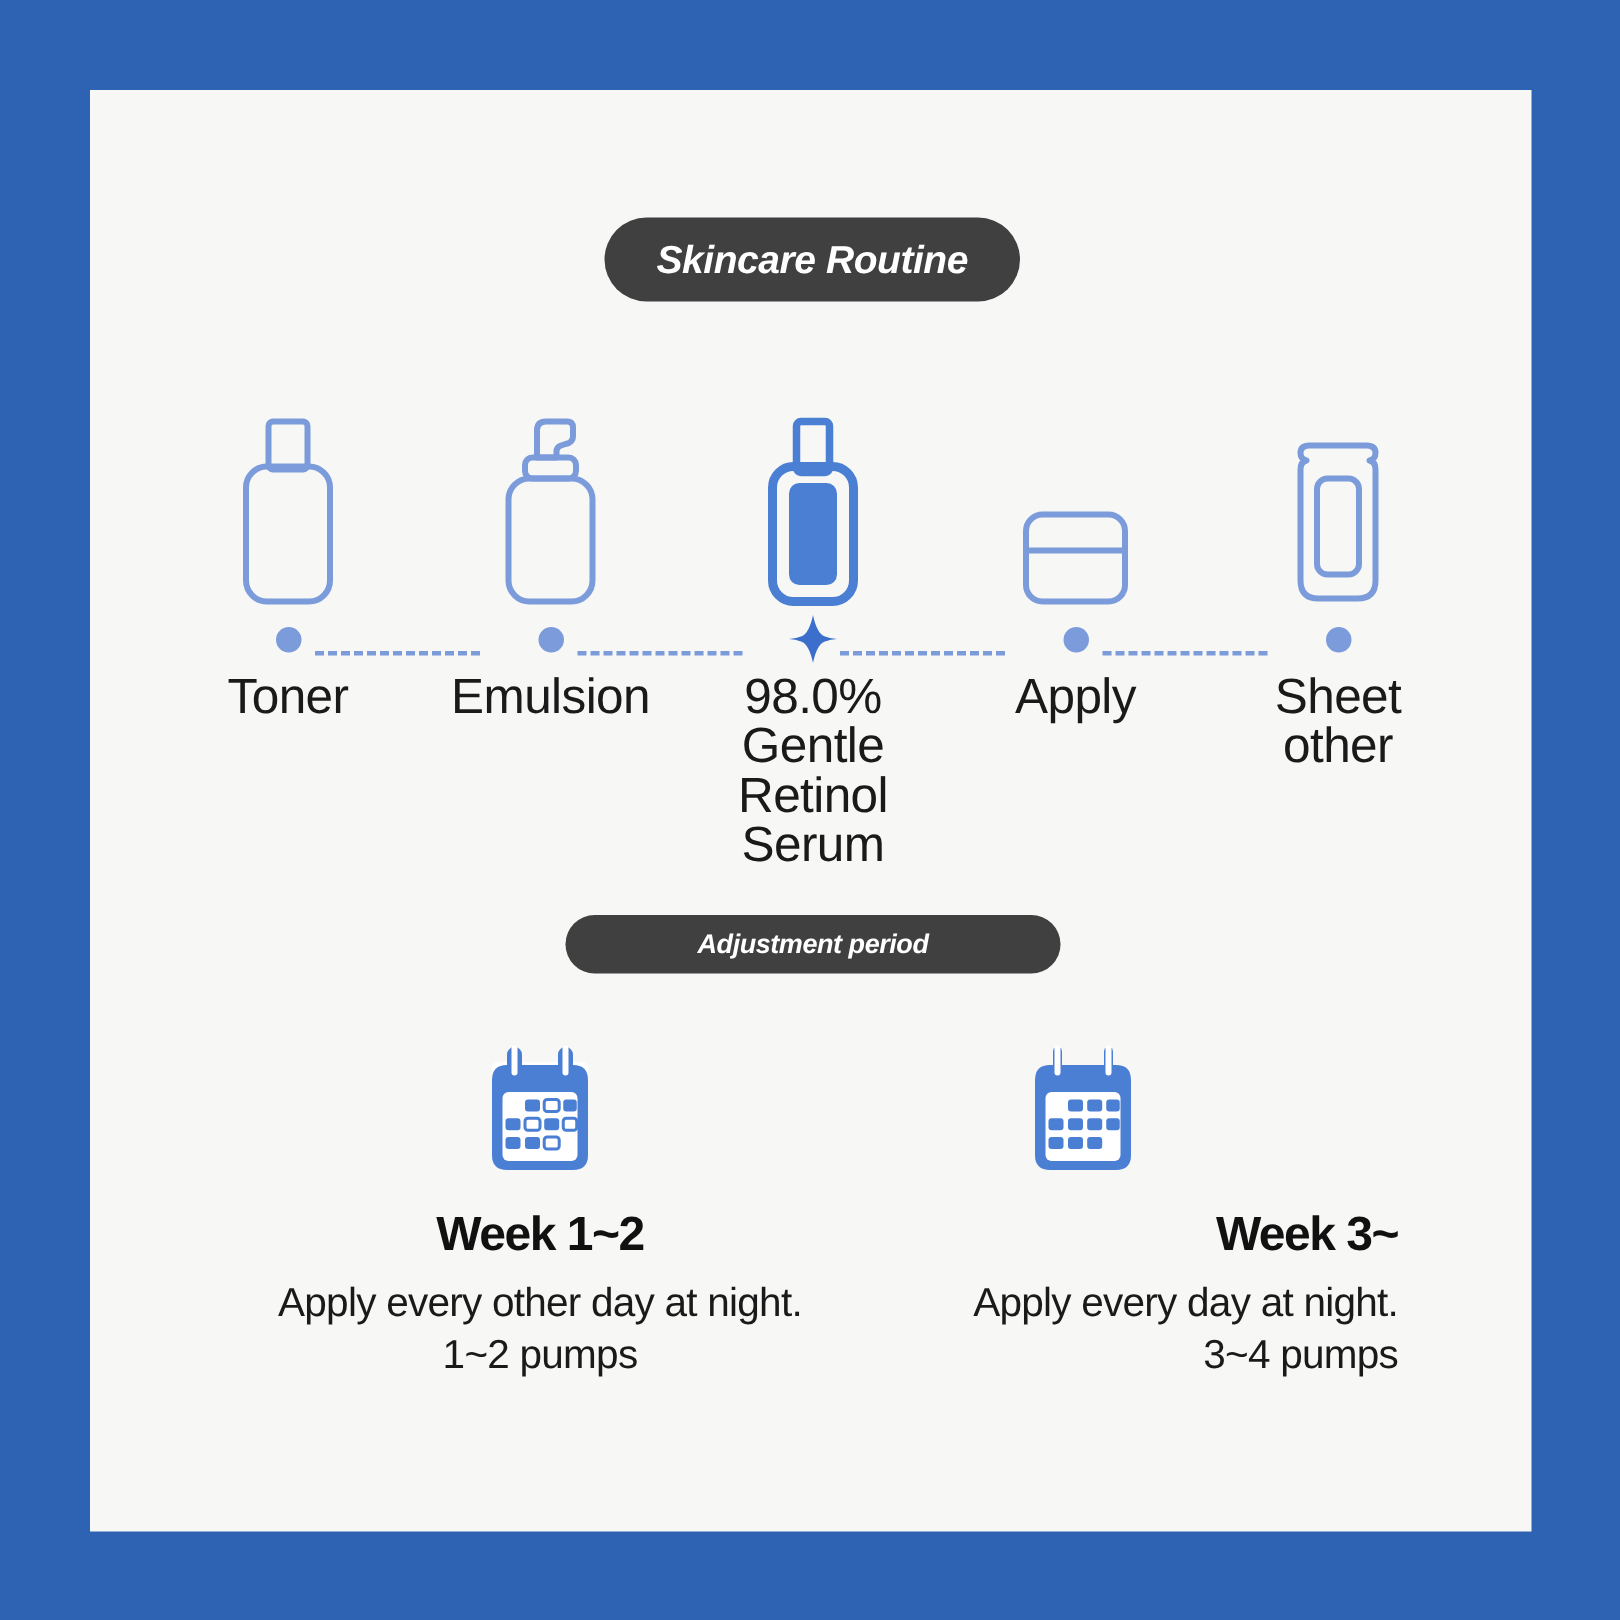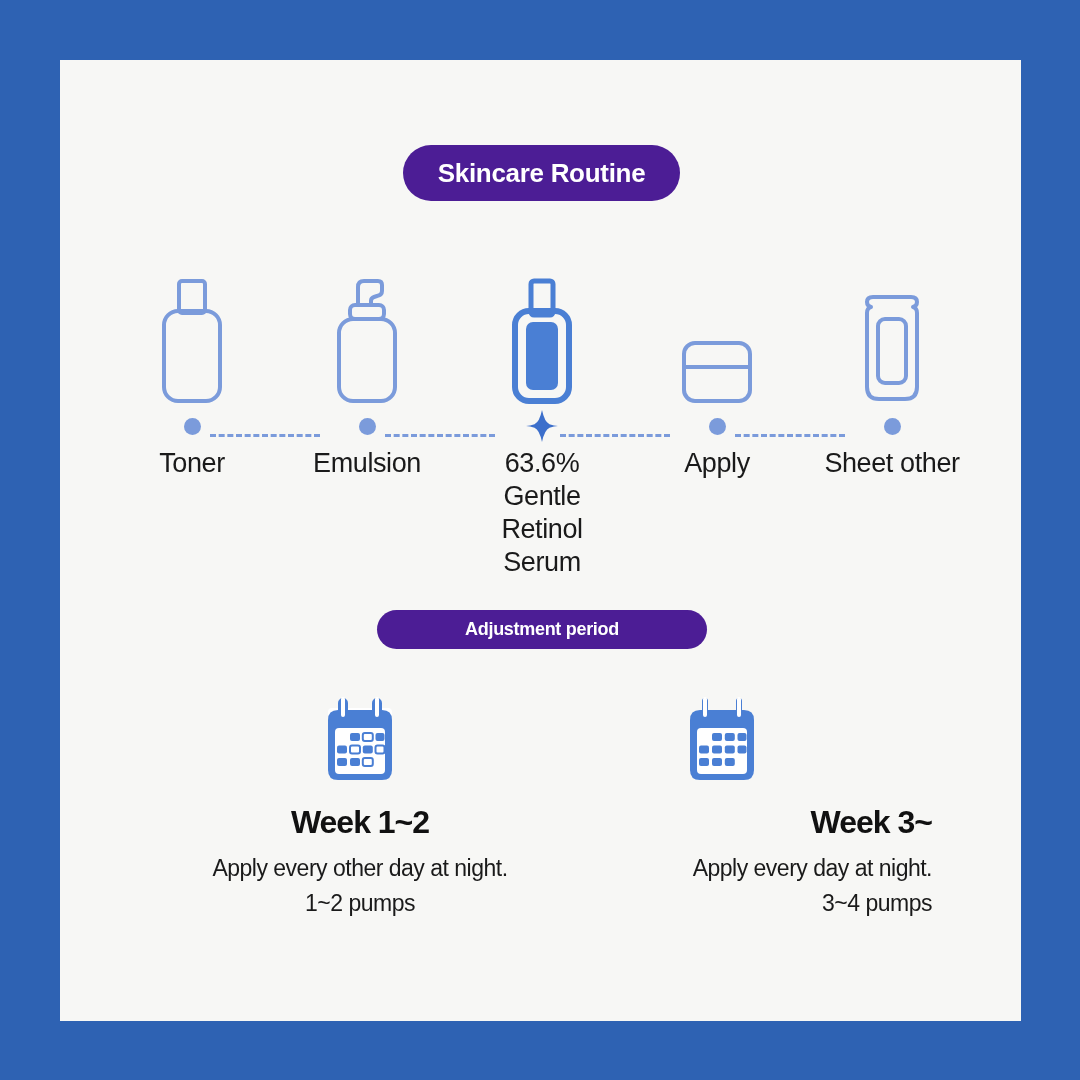--- a/index.html
+++ b/index.html
@@ -21,26 +21,27 @@
     height: 961px;
     background: #F7F7F5;
   }
 
   
   .pill {
     position: absolute;
     display: flex;
     align-items: center;
     justify-content: center;
-    background: #4c1d95;
+    background: #404040;
     color: #FFFFFF;
     border-radius: 999px;
     font-weight: bold;
     letter-spacing: -0.3px;
     white-space: nowrap;
+    font-style: italic;
   }
   #pill-routine {
     left: 343px;
     top: 85px;
     width: 277px;
     height: 56px;
     font-size: 26px;
   }
   #pill-adjust {
     left: 317px;
@@ -76,21 +77,21 @@
     align-items: center;
     justify-content: center;
   }
   .dot {
     width: 17px;
     height: 17px;
     border-radius: 50%;
     background: #7B9BDB;
   }
   .step-label {
-    font-size: 27px;
+    font-size: 33px;
     color: #1A1A1A;
     line-height: 33px;
     letter-spacing: -0.4px;
   }
 
   
   .dash-line {
     position: absolute;
     top: 179px;
     height: 0;
@@ -121,21 +122,21 @@
     justify-content: center;
   }
   .acard-title {
     font-size: 32px;
     font-weight: bold;
     color: #111111;
     margin-top: 14px;
     letter-spacing: -1px;
   }
   .acard-line {
-    font-size: 23px;
+    font-size: 27px;
     color: #1A1A1A;
     line-height: 35px;
     letter-spacing: -0.5px;
   }
   .acard-lines { margin-top: 10px; }
 </style>
 </head>
 <body>
 
 <div class="frame">
@@ -182,21 +183,21 @@
           <rect x="26" y="6" width="22" height="34" rx="3" fill="none" stroke="#4A7FD4" stroke-width="5"></rect>
           <rect x="10" y="36" width="54" height="90" rx="14" fill="none" stroke="#4A7FD4" stroke-width="6"></rect>
           <rect x="21" y="47" width="32" height="68" rx="7" fill="#4A7FD4" stroke="none"></rect>
         </svg>
       </div>
       <div class="step-marker">
         <svg width="34" height="34" viewBox="0 0 34 34">
           <path d="M17 1 Q19.5 13 24.5 15.2 Q29 17 33 17 Q29 17 24.5 18.8 Q19.5 21 17 33 Q14.5 21 9.5 18.8 Q5 17 1 17 Q5 17 9.5 15.2 Q14.5 13 17 1 Z" fill="#3C6FCB"></path>
         </svg>
       </div>
-      <div class="step-label" style="white-space:pre-line;">63.6% Gentle
+      <div class="step-label" style="white-space:pre-line;">98.0% Gentle
 Retinol Serum</div>
     </div>
 
     <div class="step" id="step-3" style="left:582px;">
       <div class="step-icon">
         <svg width="90" height="130" viewBox="0 0 90 130">
           <rect x="12" y="68" width="66" height="58" rx="11" fill="none" stroke="#7B9BDB" stroke-width="4"></rect>
           <line x1="13" y1="92" x2="77" y2="92" stroke="#7B9BDB" stroke-width="4"></line>
         </svg>
       </div>

